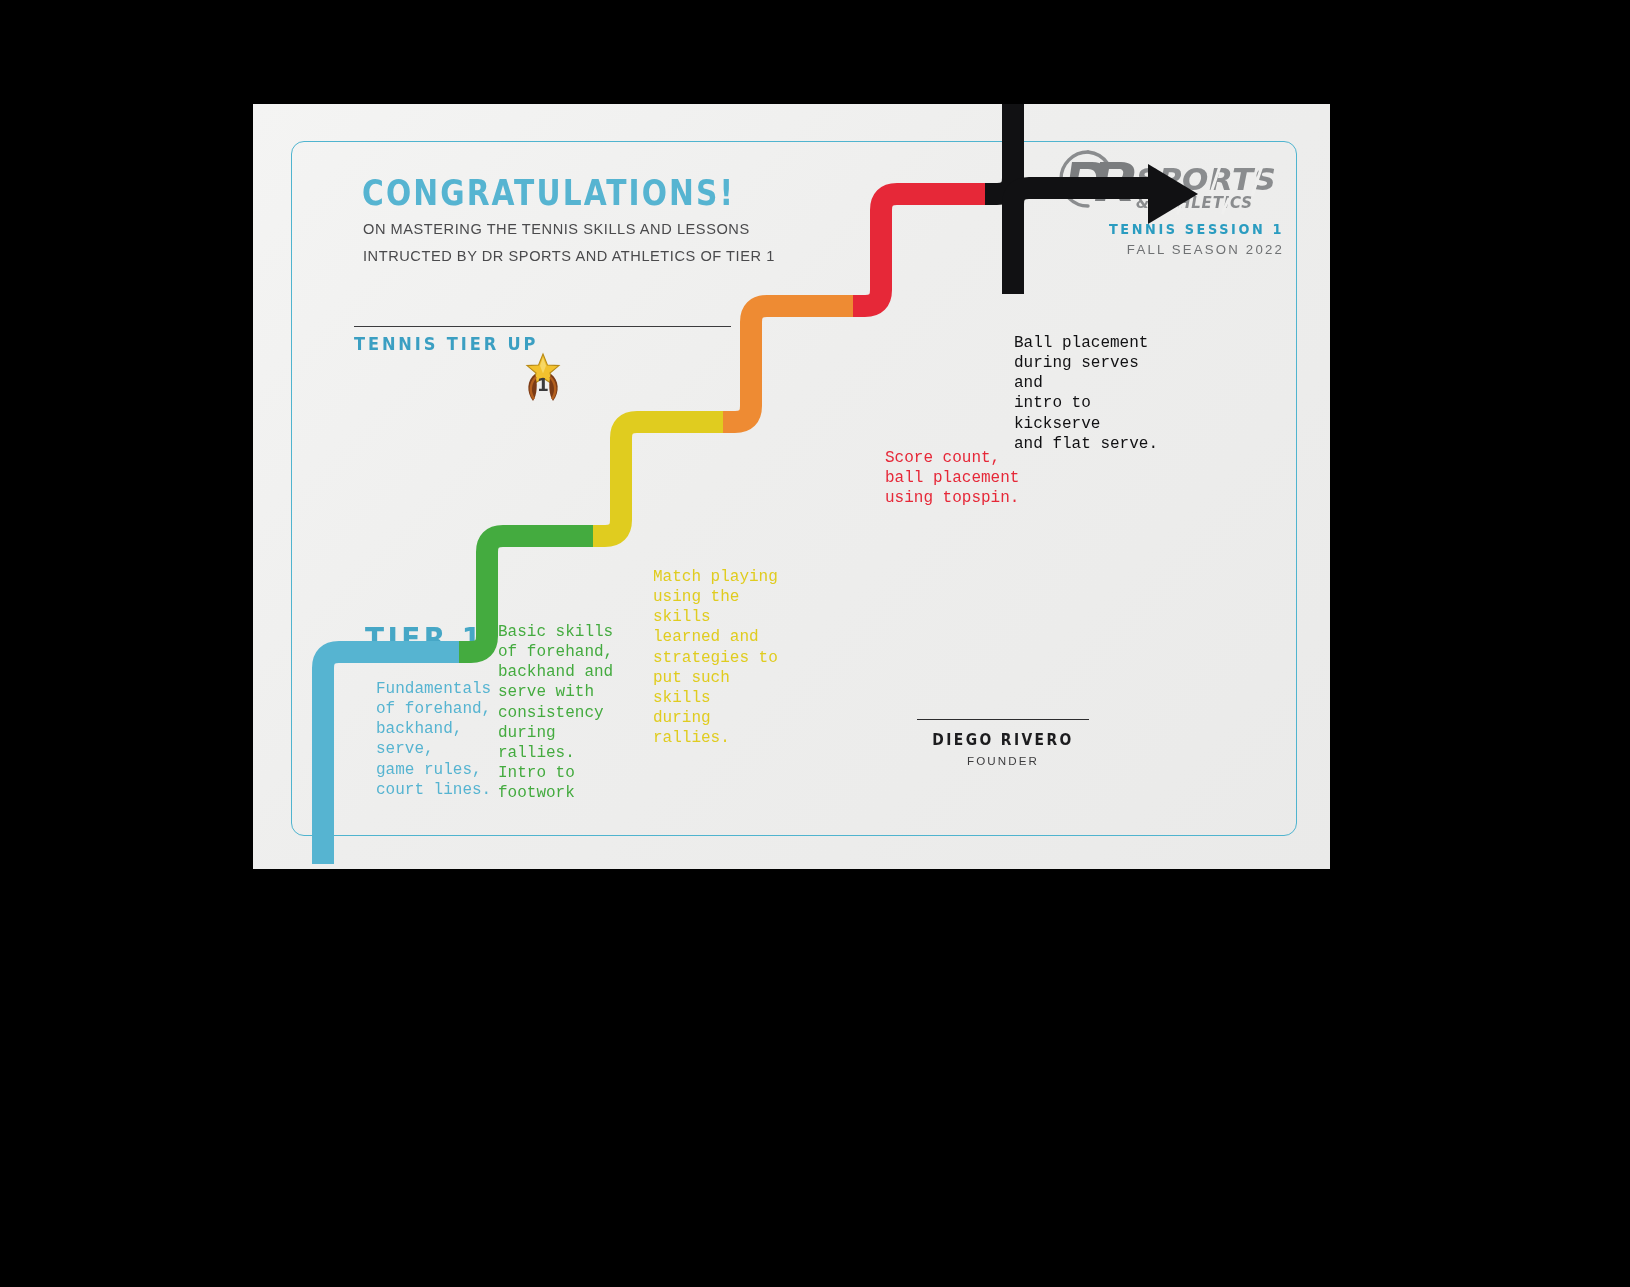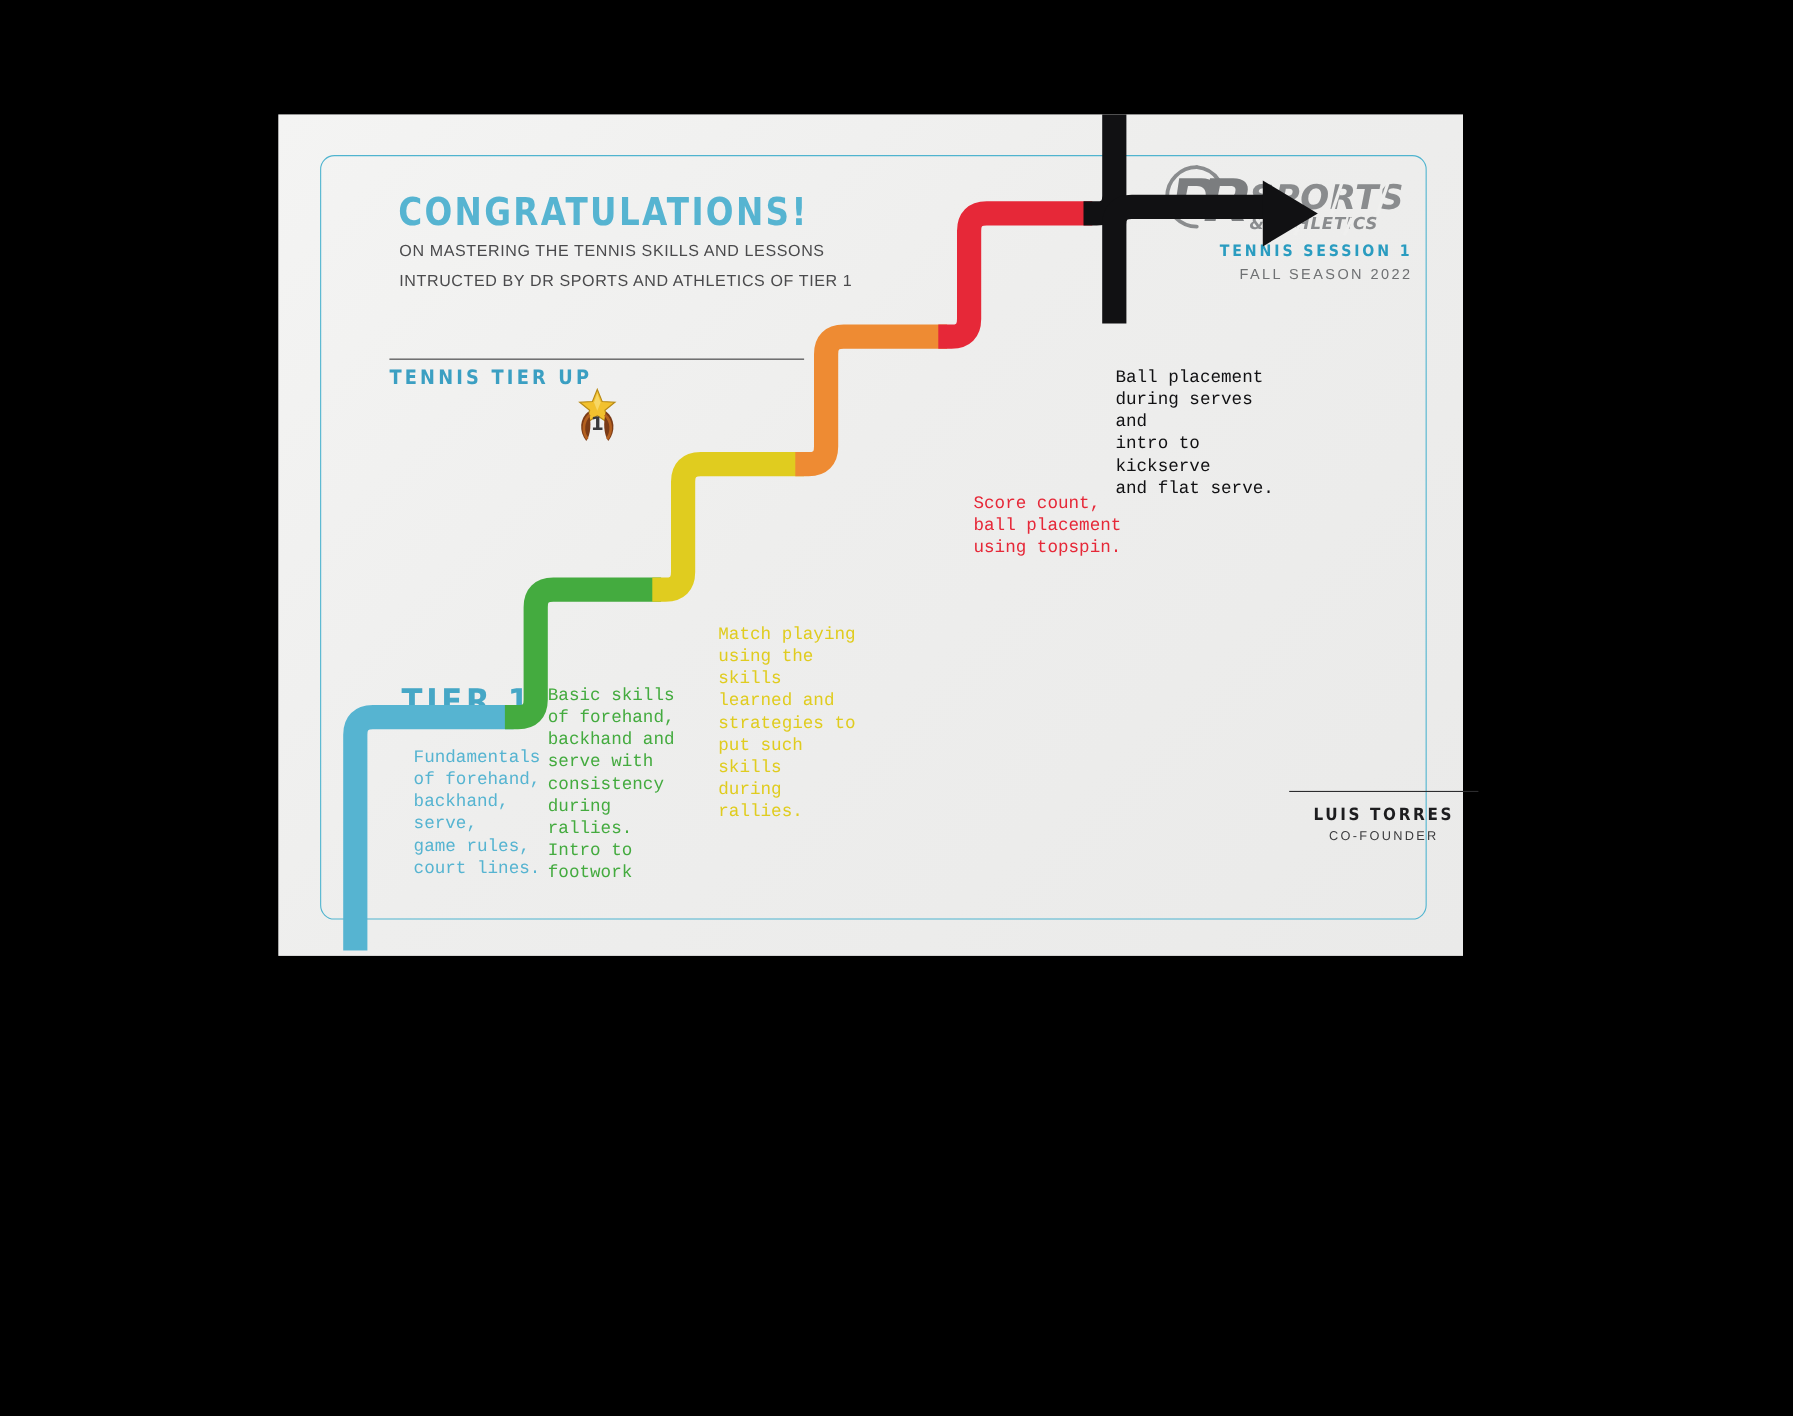--- a/index.html
+++ b/index.html
@@ -292,20 +292,20 @@
 put such skills
 during rallies.</div>
     <div class="step-text s5">Score count,
 ball placement
 using topspin.</div>
     <div class="step-text s6">Ball placement
 during serves and
 intro to kickserve
 and flat serve.</div>
 
-    <div class="sig b">
+    <div class="sig a">
       <div class="sig-rule"></div>
-      <div class="sig-name">LUIS TORRES</div>
-      <div class="sig-role">CO-FOUNDER</div>
+      <div class="sig-name">DIEGO RIVERO</div>
+      <div class="sig-role">FOUNDER</div>
     </div>
 
   </div>
 </div>
 
 </body></html>

